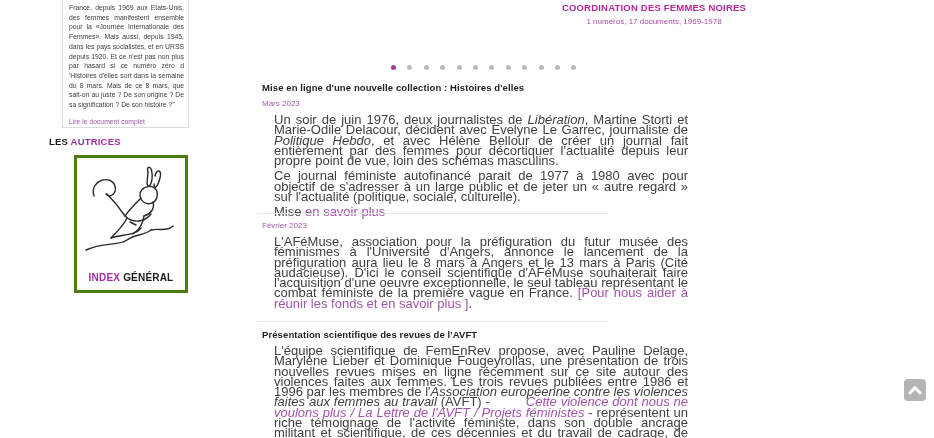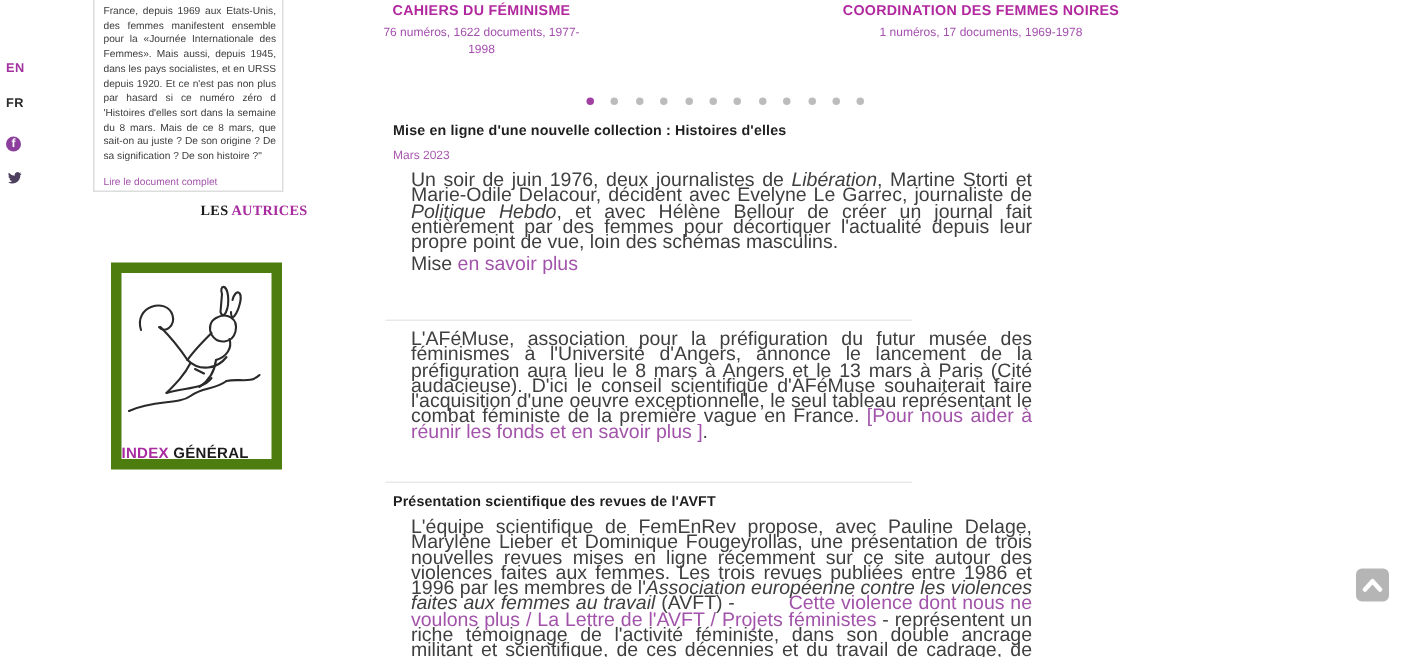--- a/index.html
+++ b/index.html
@@ -15,23 +15,23 @@
   .social { margin-top:18px; }
   .fb-icon { display:flex; align-items:center; justify-content:center; width:10px; height:10px; border-radius:50%; background:#8c3f9d; color:#fff; font-size:8px; font-weight:bold; margin-bottom:9px; cursor:pointer; line-height:1; }
   .tw-icon { width:11px; height:10px; cursor:pointer; }
 
   
   .intro-box { position:absolute; left:62px; top:-26px; width:127px; height:154px; border:1px solid #ddd; background:#fff; padding:28px 4px 6px 6px; }
   .intro-text { font-size:6.8px; line-height:9.7px; color:#3c3c3c; text-align:justify; }
   .intro-link { display:inline-block; margin-top:5px; font-size:6.8px; color:#a253aa; cursor:pointer; text-decoration:none; }
 
   
-  .autrices-title { position:absolute; left:78px; top:136px; width:127px; text-align:right; font-size:9.5px; font-weight:bold; letter-spacing:.2px; font-stretch:condensed; color:#1c1c1c; cursor:pointer;font-family:Liberation Serif, serif; }
+  .autrices-title { position:absolute; left:49px; top:136px; width:127px; text-align:left; font-size:9.5px; font-weight:bold; letter-spacing:.2px; font-stretch:condensed; color:#1c1c1c; cursor:pointer; }
   .autrices-title .accent { color:#a82ba0; }
-  .index-box { position:absolute; left:74px; top:155px; width:114px; height:138px; border:7px solid #4d7c0f; background:#fff; cursor:pointer;margin-top:20px; }
+  .index-box { position:absolute; left:74px; top:155px; width:114px; height:138px; border:3px solid #4d7c0f; background:#fff; text-align:center; cursor:pointer; }
   .sketch { margin-top:6px; }
   .index-label { font-size:10px; font-weight:bold; letter-spacing:.2px; font-stretch:condensed; color:#1c1c1c; margin-top:2px; }
   .index-label .accent { color:#a82ba0; }
 
   
   .collection { position:absolute; top:2px; text-align:center; cursor:pointer; }
   .collection .c-title { font-size:9.5px; font-weight:bold; letter-spacing:.2px; font-stretch:condensed; color:#b1289e; line-height:11px; }
   .collection .c-stats { margin-top:4px; font-size:8px; color:#a44fae; line-height:10.5px; }
   .col-1 { left:254px; width:134px; }
   .col-2 { left:386px; width:160px; }
@@ -41,41 +41,31 @@
   .dot { width:5px; height:5px; border-radius:50%; background:#bcbcbc; cursor:pointer; }
   .dot.active { background:#a23fa2; }
 
   
   .article { position:absolute; left:262px; width:640px; }
   .a-title { font-size:9.5px; font-weight:bold; color:#1f1f1f; letter-spacing:.1px; margin-bottom:6px; }
   .a-date { font-size:8px; color:#a85aae; margin-bottom:7px; }
   .a-body p { font-size:13px; line-height:10.3px; color:#3f3f3f; text-align:justify; width:414px; margin-bottom:5px;margin-left:12px; }
   .seg-italic { font-style:italic; }
   .seg-link { color:#a253aa; cursor:pointer; }
-  .seg-link-italic { color:#a253aa; cursor:pointer;padding-left:32px; }
+  .seg-link-italic { color:#a253aa; font-style:italic; cursor:pointer;padding-left:32px; }
   .divider { position:absolute; left:257px; width:351px; height:1px; background:#e9e9e9; }
 
   
   .scroll-top { position:absolute; left:904px; top:379px; width:22px; height:22px; border-radius:4px; background:#b5b5b5; display:flex; align-items:center; justify-content:center; cursor:pointer; border:none; }
 </style>
 </head>
 <body>
 
 <div class="page">
 
-  <div class="rail">
-    <a class="lang en">EN</a>
-    <a class="lang fr">FR</a>
-    <div class="social">
-      <div class="fb-icon">f</div>
-      <svg class="tw-icon" viewBox="0 0 24 24">
-        <path fill="#4d3f5e" d="M23 4.9c-.8.4-1.7.6-2.6.8a4.5 4.5 0 0 0-7.7 4.1A12.8 12.8 0 0 1 3.4 5a4.5 4.5 0 0 0 1.4 6 4.4 4.4 0 0 1-2-.5v.1a4.5 4.5 0 0 0 3.6 4.4 4.5 4.5 0 0 1-2 .1 4.5 4.5 0 0 0 4.2 3.1A9 9 0 0 1 2 20.3a12.7 12.7 0 0 0 6.9 2c8.3 0 12.8-6.9 12.8-12.8v-.6A9.2 9.2 0 0 0 24 6.6a9 9 0 0 1-2.6.7z"></path>
-      </svg>
-    </div>
-  </div>
 
   <div class="intro-box">
     <div class="intro-text">France, depuis 1969 aux Etats-Unis, des femmes manifestent ensemble pour la «Journée Internationale des Femmes». Mais aussi, depuis 1945, dans les pays socialistes, et en URSS depuis 1920. Et ce n'est pas non plus par hasard si ce numéro zéro d 'Histoires d'elles sort dans la semaine du 8 mars. Mais de ce 8 mars, que sait-on au juste ? De son origine ? De sa signification ? De son histoire ?"</div>
     <a class="intro-link">Lire le document complet</a>
   </div>
 
   <div class="autrices-title">
     <span>LES </span><span class="accent">AUTRICES</span>
   </div>
 
@@ -96,24 +86,20 @@
         <path d="M5,86 C22,78 38,82 46,76 C54,70 62,72 70,66"></path>
         <path d="M70,66 C78,64 86,68 92,62"></path>
         <path d="M49,58 l6,3"></path>
       </g>
     </svg>
     <div class="index-label">
       <span class="accent">INDEX </span><span>GÉNÉRAL</span>
     </div>
   </div>
 
-  <div class="collection col-1">
-    <div class="c-title">CAHIERS DU FÉMINISME</div>
-    <div class="c-stats">76 numéros, 1622 documents, 1977-1998</div>
-  </div>
   <div class="collection col-2">
   </div>
   <div class="collection col-3">
     <div class="c-title">COORDINATION DES FEMMES NOIRES</div>
     <div class="c-stats">1 numéros, 17 documents, 1969-1978</div>
   </div>
 
   <div class="dots" id="dots">
       <span class="dot active"></span>
       <span class="dot"></span>
@@ -127,27 +113,29 @@
       <span class="dot"></span>
       <span class="dot"></span>
       <span class="dot"></span>
     </div>
 
   <div class="article" style="top:82px">
     <div class="a-title">Mise en ligne d'une nouvelle collection : Histoires d'elles</div>
     <div class="a-date">Mars 2023</div>
     <div class="a-body">
       <p><span>Un soir de juin 1976, deux journalistes de </span><span class="seg-italic">Libération</span><span>, Martine Storti et Marie-Odile Delacour, décident avec Evelyne Le Garrec, journaliste de </span><span class="seg-italic">Politique Hebdo</span><span>, et avec Hélène Bellour de créer un journal fait entièrement par des femmes pour décortiquer l'actualité depuis leur propre point de vue, loin des schémas masculins.</span></p>
+      <p><span>Ce journal féministe autofinancé parait de 1977 à 1980 avec pour objectif de s'adresser à un large public et de jeter un « autre regard » sur l'actualité (politique, sociale, culturelle).</span></p>
       <p><span>Mise </span><span class="seg-link">en savoir plus</span></p>
     </div>
   </div>
 
   <div class="divider" style="top:213px"></div>
 
   <div class="article" style="top:221px">
+    <div class="a-date">Février 2023</div>
     <div class="a-body">
       <p><span>L'AFéMuse, association pour la préfiguration du futur musée des féminismes à l'Université d'Angers, annonce le lancement de la préfiguration aura lieu le 8 mars à Angers et le 13 mars à Paris (Cité audacieuse). D'ici le conseil scientifique d'AFéMuse souhaiterait faire l'acquisition d'une oeuvre exceptionnelle, le seul tableau représentant le combat féministe de la première vague en France. </span><span class="seg-link">[Pour nous aider à réunir les fonds et en savoir plus ]</span><span>.</span></p>
     </div>
   </div>
 
   <div class="divider" style="top:321px"></div>
 
   <div class="article" style="top:329px">
     <div class="a-title">Présentation scientifique des revues de l'AVFT</div>
     <div class="a-body">

